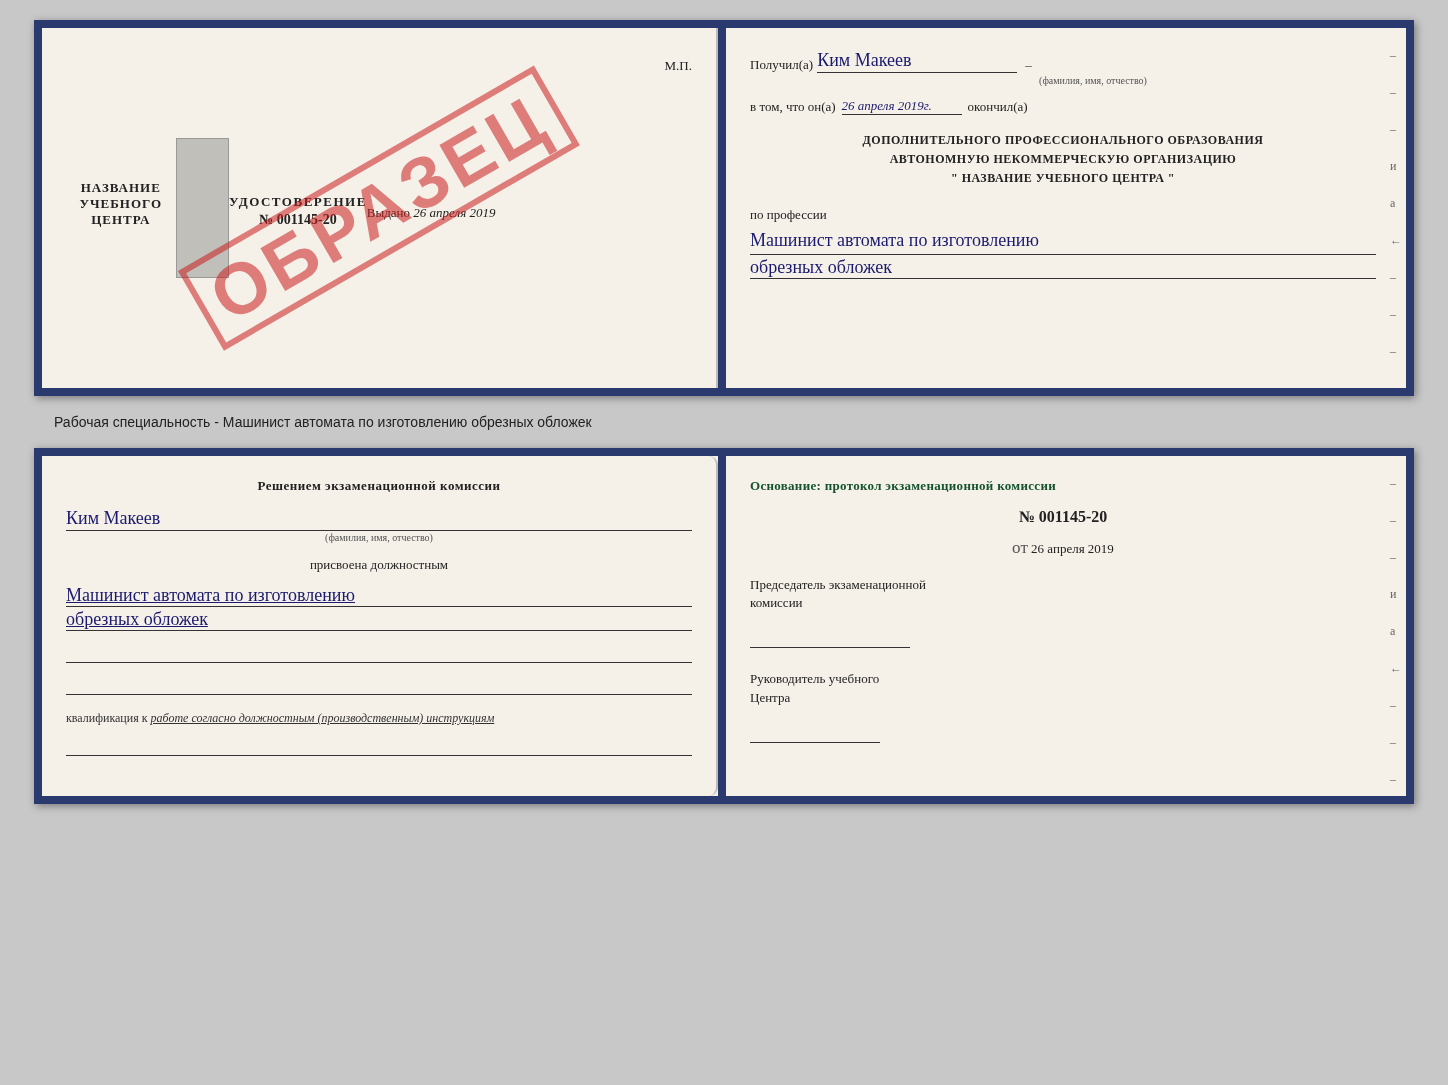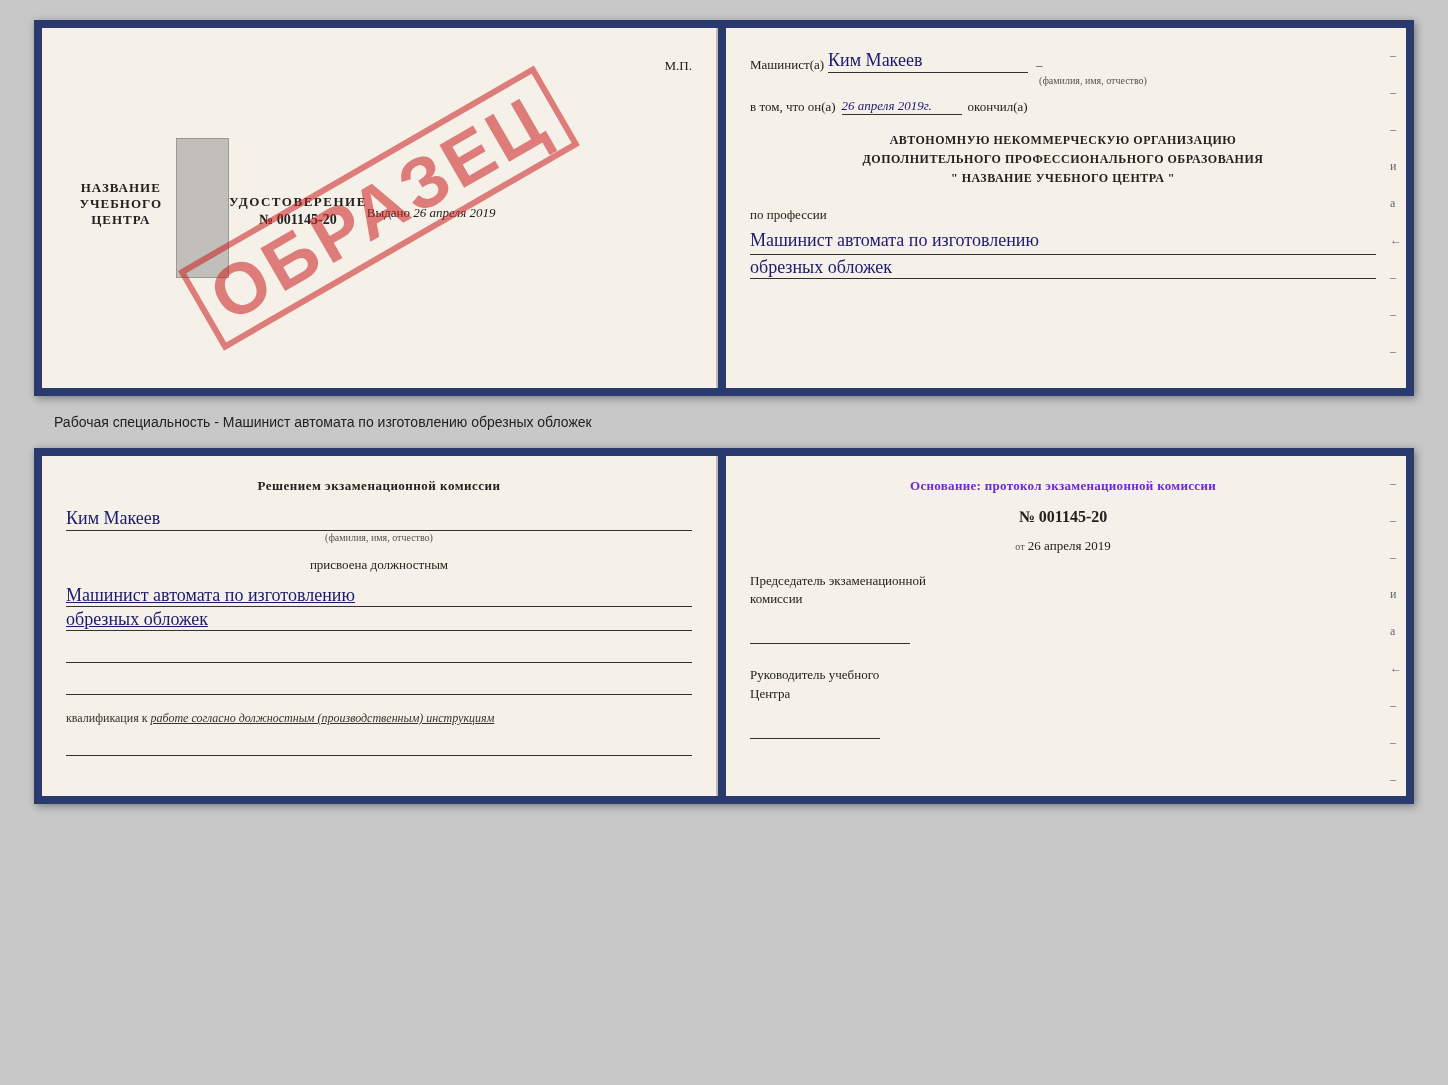--- a/index.html
+++ b/index.html
@@ -238,20 +238,21 @@
       margin-left: 34px;
       font-family: Arial, sans-serif;
     }
 
     
     .bottom-left {
       min-height: 340px;
       display: flex;
       flex-direction: column;
       gap: 8px;
+      border-radius: 9px;
     }
 
     .resheniyem-line {
       font-size: 13px;
       text-align: center;
       font-weight: bold;
       letter-spacing: 0.5px;
       color: #222;
       margin-bottom: 4px;
     }
@@ -335,38 +336,38 @@
       display: flex;
       flex-direction: column;
       gap: 10px;
       padding-right: 30px;
     }
 
     .osnovanie-line {
       font-size: 13px;
       font-weight: bold;
       letter-spacing: 0.3px;
-      color: #6d28d9;
-      text-align: center;
+      color: #14532d;
+      text-align: left;
       margin-bottom: 4px;
     }
 
     .protocol-num {
       font-size: 16px;
       font-weight: bold;
       color: #222;
       text-align: center;
     }
     .protocol-date {
       font-size: 13px;
       color: #222;
       text-align: center;
       margin-top: 2px;
     }
-    .ot-label { font-size: 10px; color: #555; }
+    .ot-label { font-size: 17px; color: #555; }
 
     .predsedatel-block {
       margin-top: 8px;
     }
     .predsedatel-label {
       font-size: 13px;
       color: #222;
       line-height: 1.4;
     }
     .predsedatel-line {
@@ -425,36 +426,36 @@
 
     <div class="obrazets-stamp">ОБРАЗЕЦ</div>
   </div>
 
   <div class="doc-spine"></div>
 
   <div class="doc-half right-top">
 
     <div>
       <div class="poluchil-line">
-        <span>Машинист(а)</span>
+        <span>Получил(а)</span>
         <span class="poluchil-name">Ким Макеев</span>
         <span class="dash-line">–</span>
       </div>
       <div class="poluchil-sub">(фамилия, имя, отчество)</div>
     </div>
 
     <div class="vtom-line">
       <span>в том, что он(а)</span>
       <span class="vtom-date">26 апреля 2019г.</span>
       <span>окончил(а)</span>
     </div>
 
     <div class="org-block">
+      <div>ДОПОЛНИТЕЛЬНОГО ПРОФЕССИОНАЛЬНОГО ОБРАЗОВАНИЯ</div>
       <div>АВТОНОМНУЮ НЕКОММЕРЧЕСКУЮ ОРГАНИЗАЦИЮ</div>
-      <div>ДОПОЛНИТЕЛЬНОГО ПРОФЕССИОНАЛЬНОГО ОБРАЗОВАНИЯ</div>
       <div class="org-quotes">"   НАЗВАНИЕ УЧЕБНОГО ЦЕНТРА   "</div>
     </div>
 
     <div>
       <div class="po-professii">по профессии</div>
       <span class="profession-text">Машинист автомата по изготовлению</span>
       <span class="profession-line2">обрезных обложек</span>
     </div>
 
     <div class="right-dashes">

